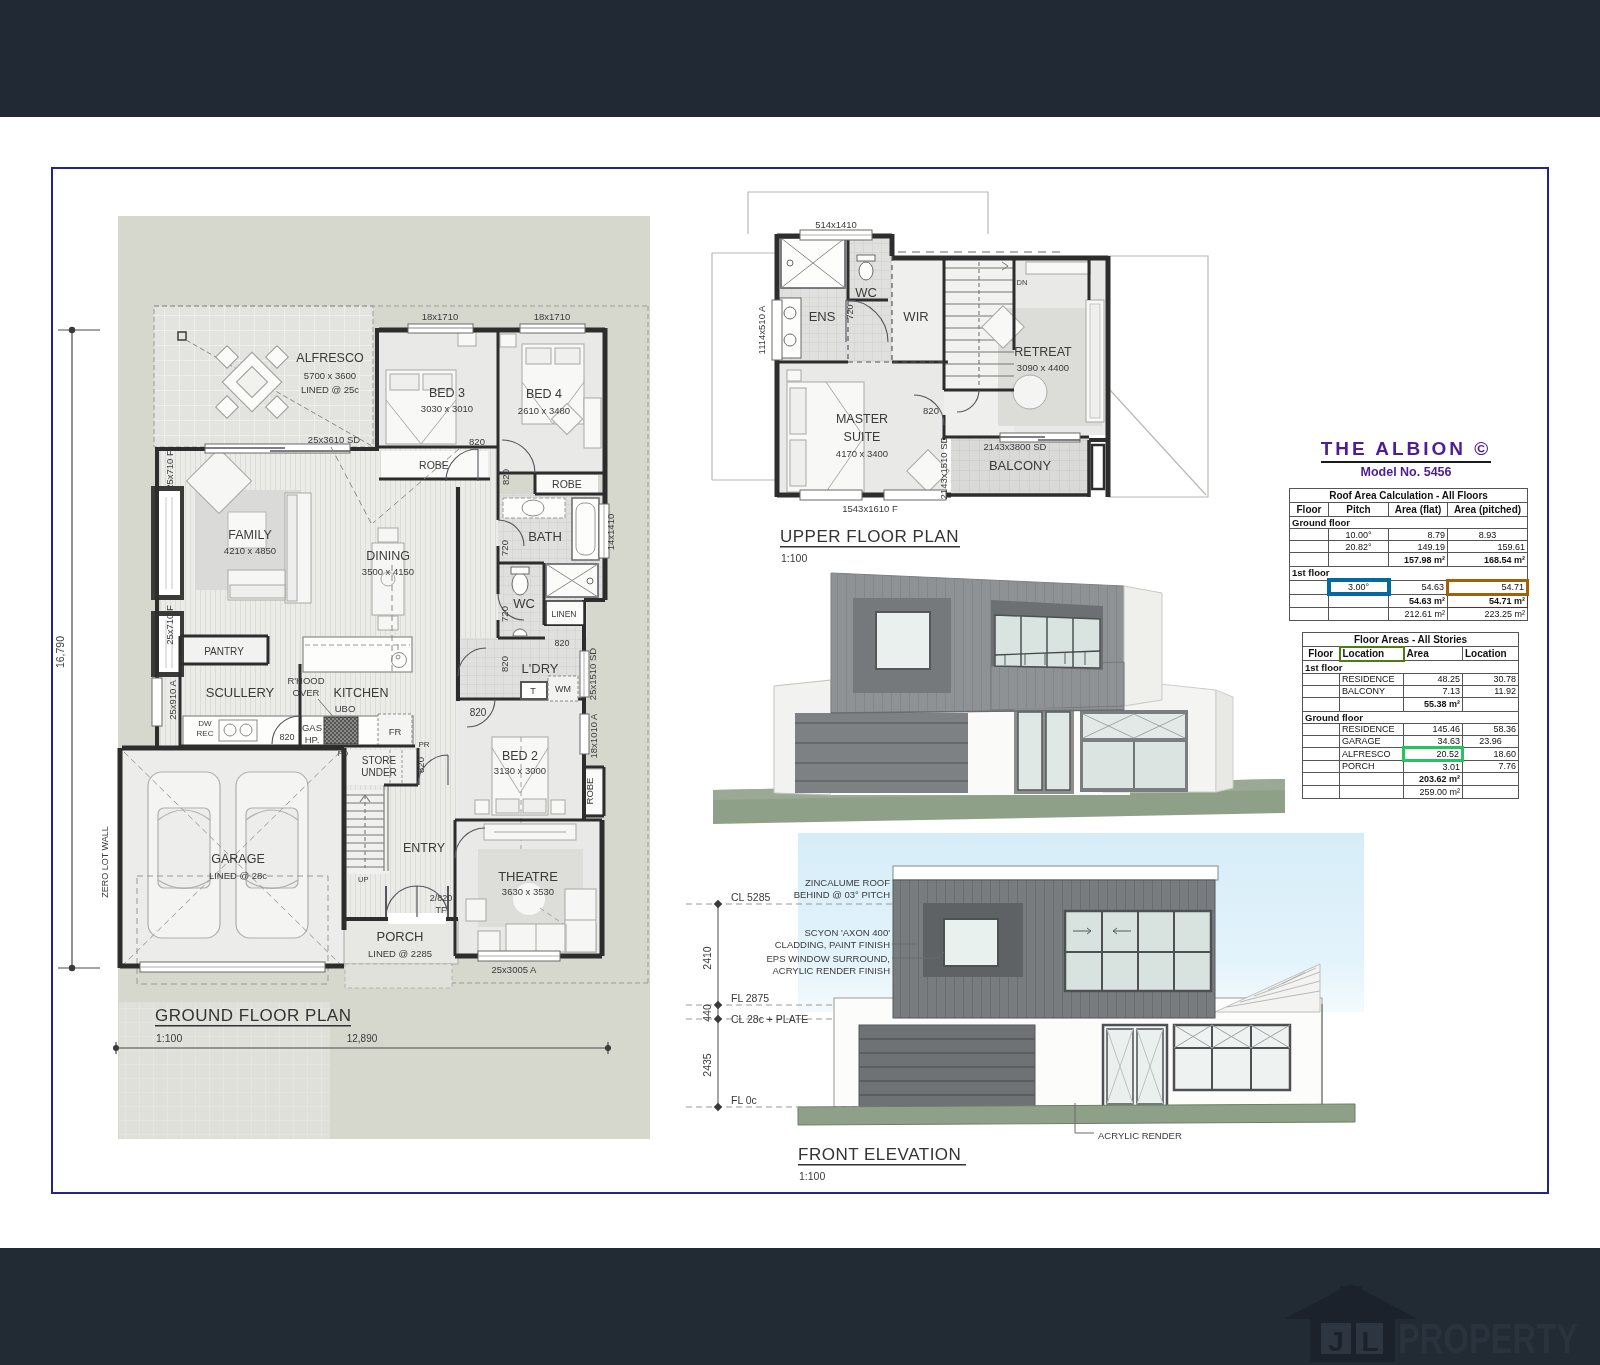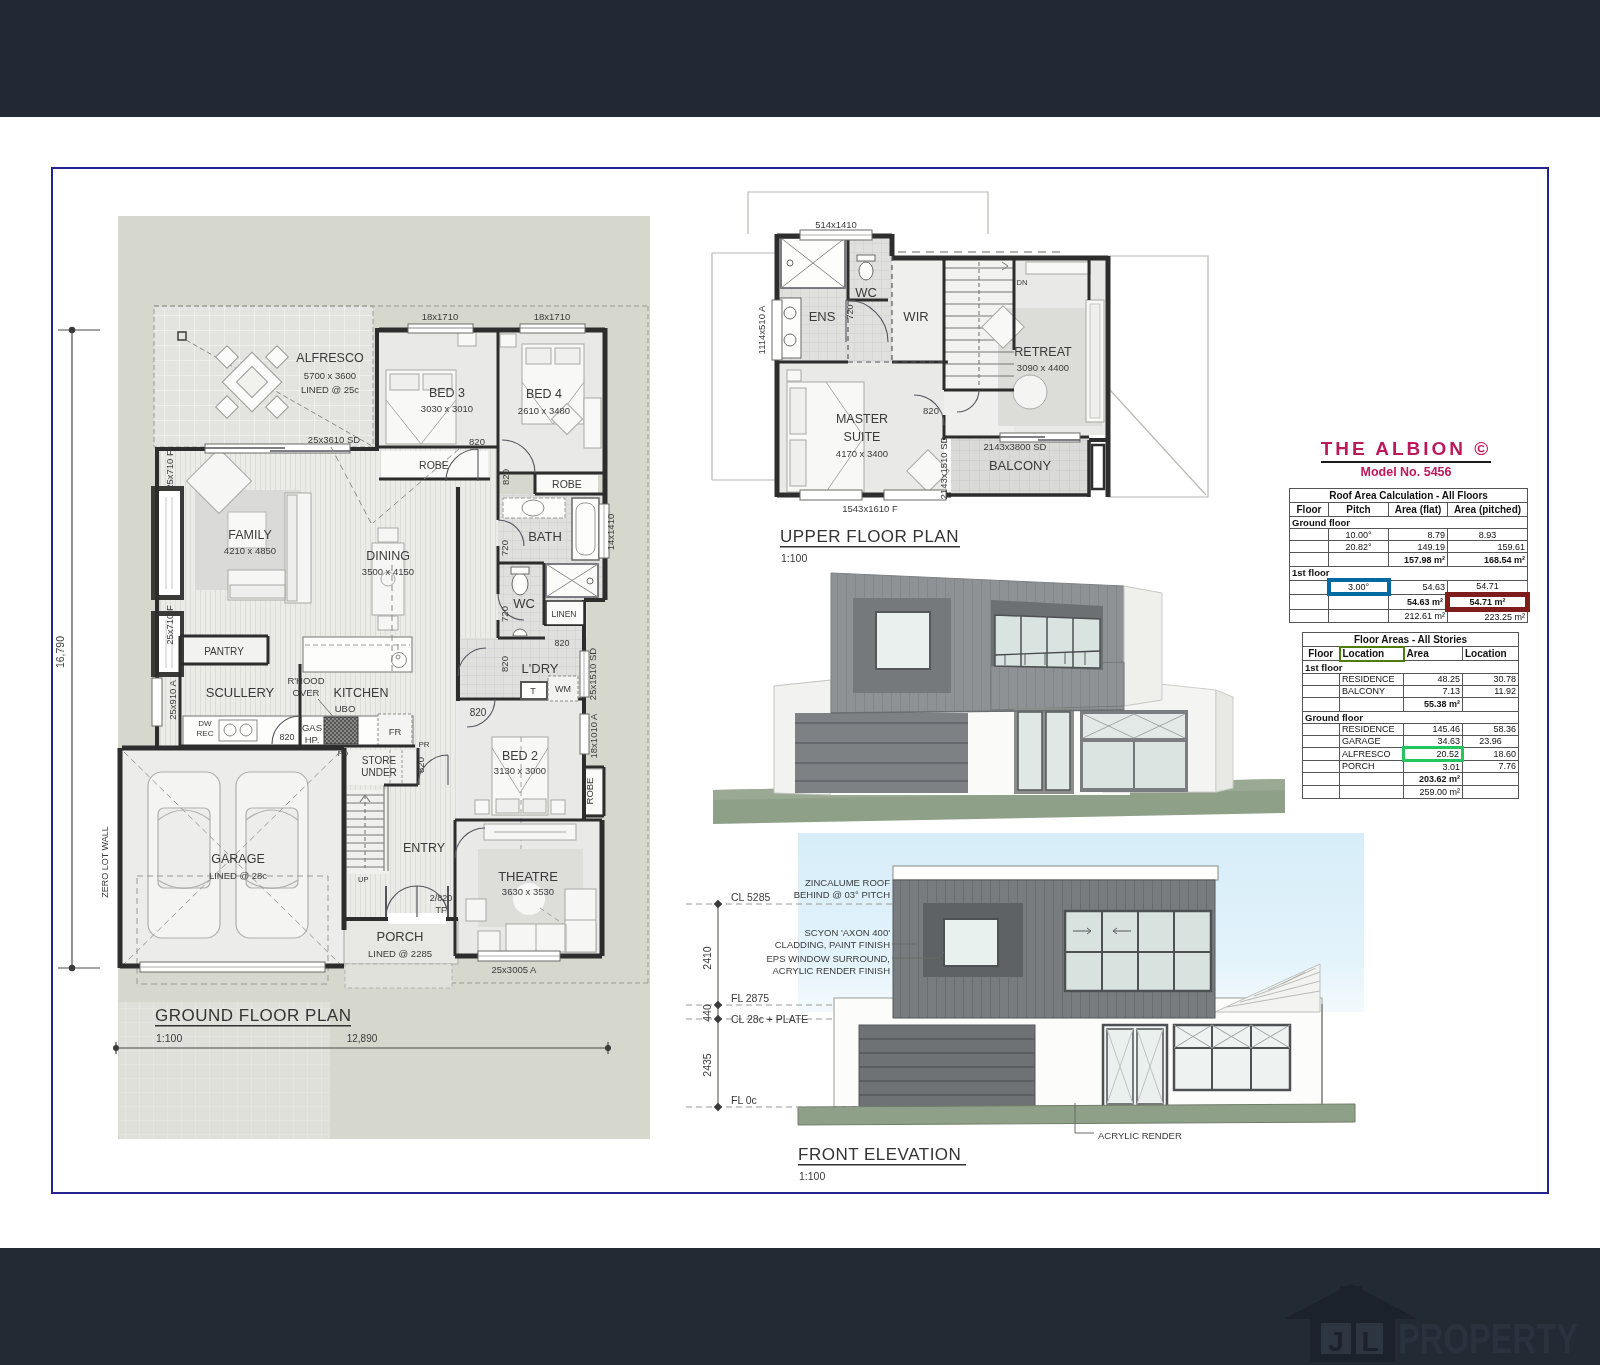--- a/index.html
+++ b/index.html
@@ -688,21 +688,21 @@
 <path d="M892 944 H916 M892 958 H938 L944 952" stroke="#6a6a66" stroke-width="1" fill="none"></path>
 <text x="1098" y="1139" font-size="9.5">ACRYLIC RENDER</text>
 <path d="M1075 1103 V1133 H1094" stroke="#6a6a66" stroke-width="1" fill="none"></path>
 
 <text x="798" y="1160" font-size="17" fill="#333333" letter-spacing="0.5">FRONT ELEVATION</text>
 <rect x="798" y="1164" width="168" height="1.5" fill="#333333"></rect>
 <text x="799" y="1180" font-size="10.5">1:100</text>
 </g>
 </svg>
 
-<div class="abs" style="left:1286px;top:438px;width:240px;text-align:center;color:#be185d">
+<div class="abs" style="left:1286px;top:438px;width:240px;text-align:center;color:#4c1d95">
   <div style="display:inline-block;font-size:19px;font-weight:bold;letter-spacing:3px;border-bottom:2px solid #1a1a1a;padding-bottom:1px;white-space:nowrap">THE ALBION ©</div>
   <div style="font-size:12.5px;font-weight:bold;margin-top:2px">Model No. 5456</div>
 </div>
 
 <table class="abs" style="left:1289px;top:488px;width:238px;table-layout:fixed;font-size:9px;color:#111">
 <colgroup>
       <col style="width:39px">
       <col style="width:60px">
       <col style="width:59px">
       <col style="width:80px">
@@ -738,27 +738,27 @@
         <td style="border:1px solid #555;text-align:right">157.98 m²</td>
         <td style="border:1px solid #555;text-align:right">168.54 m²</td>
       </tr>
 <tr style="height:12px">
         <td colspan="4" style="border:1px solid #555;font-weight:bold;font-size:9.5px">1st floor</td>
       </tr>
 <tr style="height:12px">
         <td style="border:1px solid #555"></td>
         <td style="border:4px solid #0369a1;text-align:center">3.00°</td>
         <td style="border:1px solid #555;text-align:right">54.63</td>
-        <td style="border:1px solid #a16207;text-align:center">54.71</td>
+        <td style="border:3px solid #a16207;text-align:right">54.71</td>
       </tr>
 <tr style="height:13px;font-weight:bold">
         <td style="border:1px solid #555"></td>
         <td style="border:1px solid #555"></td>
         <td style="border:1px solid #555;text-align:right">54.63 m²</td>
-        <td style="border:5px solid #7f1d1d;text-align:center">54.71 m²</td>
+        <td style="border:1px solid #7f1d1d;text-align:right">54.71 m²</td>
       </tr>
 <tr style="height:13px;font-weight:normal">
         <td style="border:1px solid #555"></td>
         <td style="border:1px solid #555"></td>
         <td style="border:1px solid #555;text-align:right">212.61 m²</td>
         <td style="border:1px solid #555;text-align:right">223.25 m²</td>
       </tr>
 </tbody>
   </table>
 

